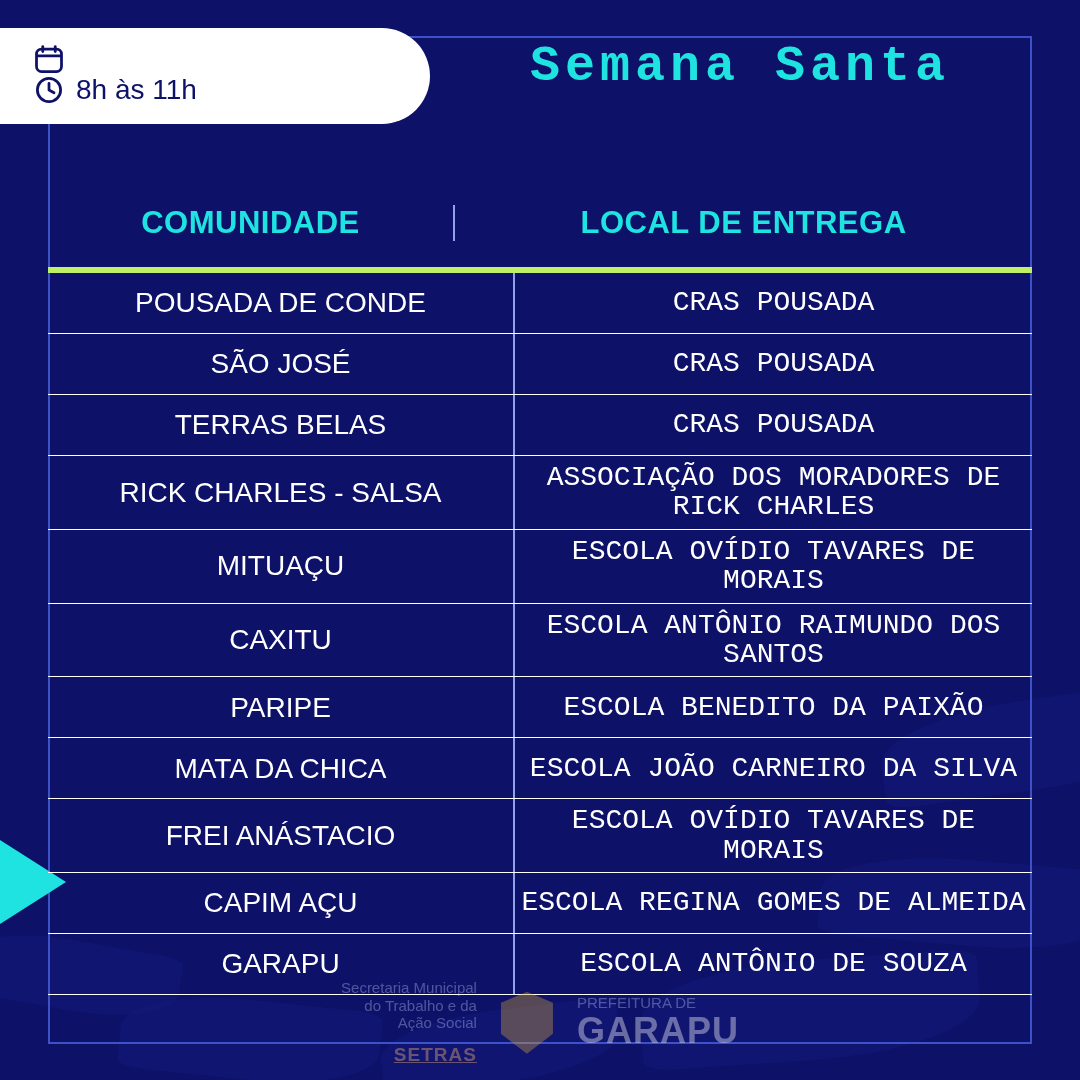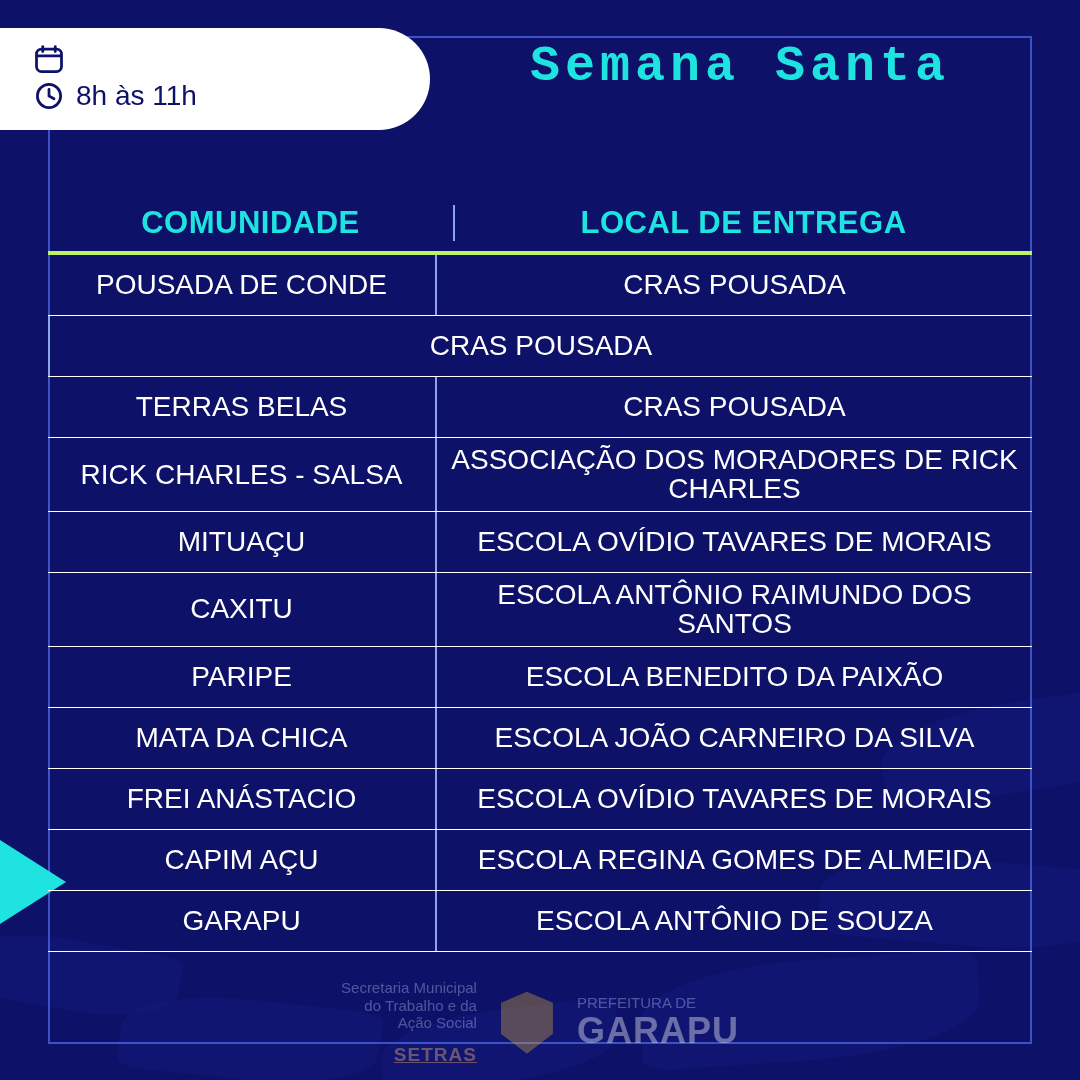--- a/index.html
+++ b/index.html
@@ -60,21 +60,21 @@
     background: #ffffff;
     border-radius: 0 80px 80px 0;
     box-sizing: border-box;
   }
   .date-row {
     display: flex;
     align-items: center;
     gap: 12px;
     color: #0d1168;
   }
-  .date-row + .date-row { margin-top: 6px; }
+  .date-row + .date-row { }
   .badge-icon { flex: 0 0 auto; display:block; }
   .date-main {
     font-size: 28px;
     letter-spacing: -0.2px;
     white-space: nowrap;
   }
   .date-main b { font-weight: bold; }
   .time-text {
     font-size: 28px;
     white-space: nowrap;
@@ -112,22 +112,22 @@
 
   
   .table {
     position: absolute;
     left: 48px; top: 205px;
     width: 984px;
   }
   .t-head {
     display: flex;
     align-items: flex-end;
-    padding-bottom: 10px;
-    border-bottom: 4px solid #bef264;
+    padding-bottom: 26px;
+    border-bottom: 6px solid #bef264;
   }
   .t-head .col { text-align: center; }
   .col-a { width: 405px; }
   .col-div { width: 2px; align-self: stretch; background: #8fa4e8; }
   .col-b { flex: 1; }
   .th {
     font-size: 31px;
     font-weight: bold;
     color: #1fe3e0;
     letter-spacing: 0.5px;
@@ -143,22 +143,22 @@
     display: flex;
     align-items: center;
     justify-content: center;
     color: #ffffff;
     font-size: 28px;
     line-height: 1.05;
     text-align: center;
     padding: 7px 6px;
     box-sizing: border-box;
   }
-  .cell-a { width: 387px; }
-  .cell-b { flex: 1; }
+  .cell-a { width: 465px; }
+  .cell-b { flex: 1; font-family: Liberation Mono, monospace; }
   .row.two-line { min-height: 72px; }
 
   
   .logos {
     position: absolute;
     left: 0; bottom: 14px;
     width: 1080px;
     display: flex;
     align-items: center;
     justify-content: center;
@@ -225,20 +225,21 @@
     </div>
   </div>
 
   <div class="row">
     <div class="cell cell-a">POUSADA DE CONDE</div>
     <div class="col-div"></div>
     <div class="cell cell-b">CRAS POUSADA</div>
   </div>
 
   <div class="row">
+    <div class="cell cell-a">SÃO JOSÉ</div>
     <div class="col-div"></div>
     <div class="cell cell-b">CRAS POUSADA</div>
   </div>
 
   <div class="row">
     <div class="cell cell-a">TERRAS BELAS</div>
     <div class="col-div"></div>
     <div class="cell cell-b">CRAS POUSADA</div>
   </div>
 

